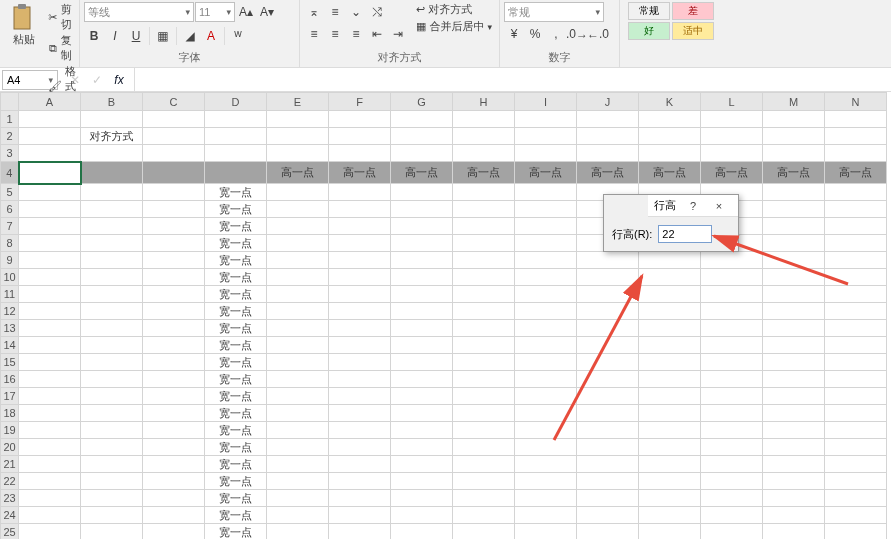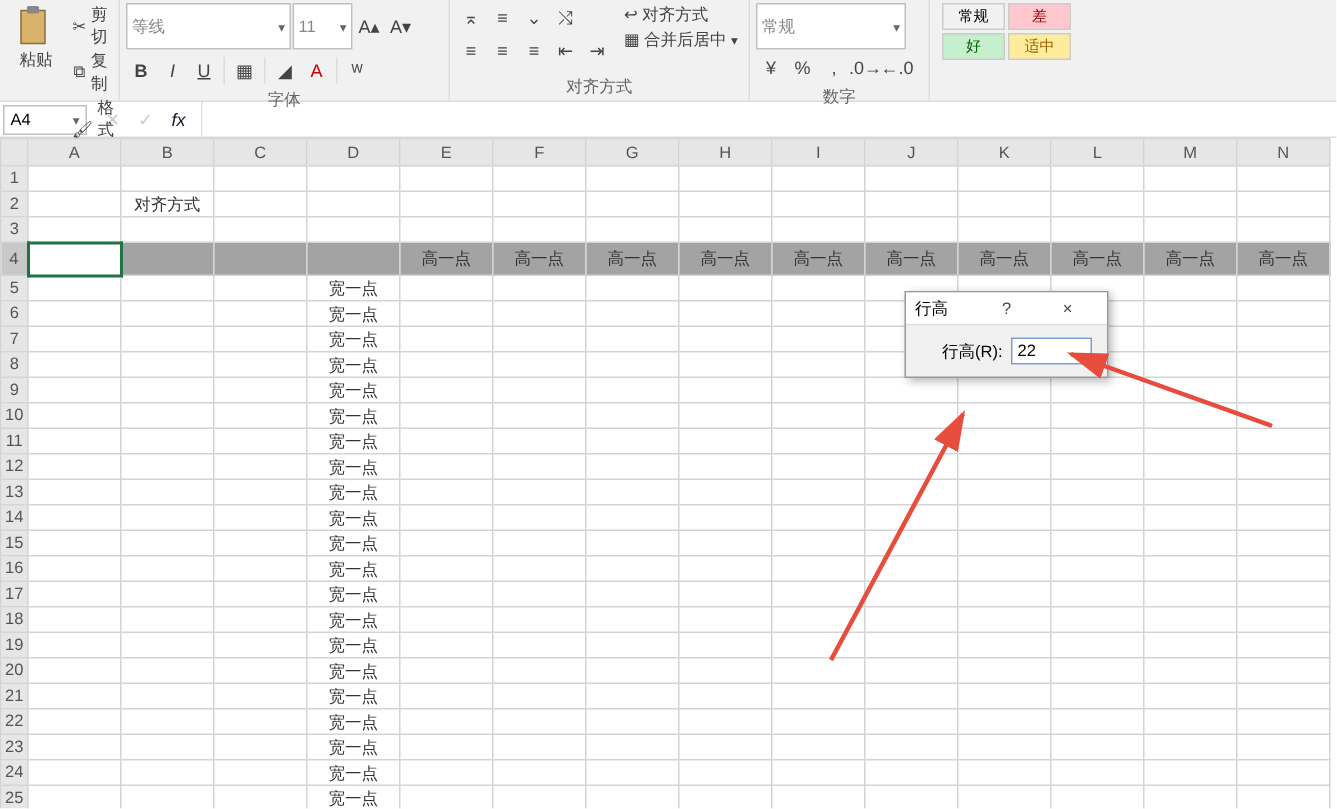--- a/index.html
+++ b/index.html
@@ -14,21 +14,21 @@
 
 .paste-box { display: flex; flex-direction: column; align-items: center; padding: 0 4px; }
 .paste-icon { width: 32px; height: 30px; display: flex; align-items: center; justify-content: center; }
 .side-btns { display: flex; flex-direction: column; gap: 1px; font-size: 11px; color: #444; }
 .side-btns div { display: flex; align-items: center; gap: 3px; cursor: pointer; padding: 0 2px; }
 .small-icon { width: 14px; height: 14px; display: inline-flex; align-items: center; justify-content: center; }
 
 
 .font-row { display: flex; gap: 1px; align-items: center; }
 .font-row1 { margin-bottom: 2px; }
-.combo { height: 31px; border: 1px solid #c0c0c0; background: #fff; font-size: 11px; display: flex; align-items: center; padding: 0 3px; color: #888; }
+.combo { height: 20px; border: 1px solid #c0c0c0; background: #fff; font-size: 11px; display: flex; align-items: center; padding: 0 3px; color: #888; }
 .combo .arrow { margin-left: auto; color: #666; font-size: 9px; }
 .btn-s { width: 20px; height: 20px; display: flex; align-items: center; justify-content: center; font-size: 12px; color: #444; cursor: pointer; }
 .sep { width: 1px; height: 18px; background: #dcdcdc; margin: 0 2px; }
 
 
 .align-col { display: flex; flex-direction: column; gap: 2px; }
 .align-row { display: flex; gap: 1px; }
 .wrap-row { display: flex; align-items: center; gap: 3px; font-size: 11px; color: #444; }
 
 
@@ -59,24 +59,24 @@
 .sheet .row-h { width: 18px; background: #e6e6e6; color: #555; font-size: 11px; }
 .sheet .cell { background: #fff; height: 17px; }
 .sheet .row4 .cell { background: #a3a3a3; }
 .sheet .row4 .cell.selA { background: #fff; border: 2px solid #217346; }
 .sheet .row4 .row-h { background: #c8c8c8; }
 .sheet .row-tall { height: 22px; }
 .val { display:block; padding: 0 2px; white-space: nowrap; text-align:center;}
 
 
 .dialog { position: absolute; left: 603px; top: 194px; width: 136px; background: #f0f0f0; border: 1px solid #999; box-shadow: 2px 2px 6px rgba(0,0,0,0.3); font-size: 11px; }
-.dlg-title { display: flex; align-items: center; padding: 3px 6px; background: #fff; border-bottom: 1px solid #ddd; }
+.dlg-title { display: flex; align-items: center; padding: 3px 6px; background: #fff; border-bottom: 1px solid #ddd; margin-left: 44px; }
 .dlg-title span { flex: 1; }
 .dlg-title .q, .dlg-title .x { width: 18px; text-align: center; cursor: pointer; color: #444; }
-.dlg-body { padding: 8px; display: flex; align-items: center; gap: 6px; margin-left: 16px; }
+.dlg-body { padding: 8px; display: flex; align-items: center; gap: 6px; }
 .dlg-body input { width: 54px; height: 18px; border: 1px solid #7a9fcf; padding: 0 3px; font-size: 11px; }
 .dlg-btns { display: flex; gap: 6px; padding: 4px 8px 8px; justify-content: center; }
 .dlg-btns button { width: 52px; height: 22px; font-size: 11px; border: 1px solid #aaa; background: #e8e8e8; cursor: pointer; }
 .dlg-btns button.ok { border: 1px solid #7a9fcf; }
 
 
 .arrow-svg { position: absolute; pointer-events: none; }
 </style>
 </head>
 <body>

